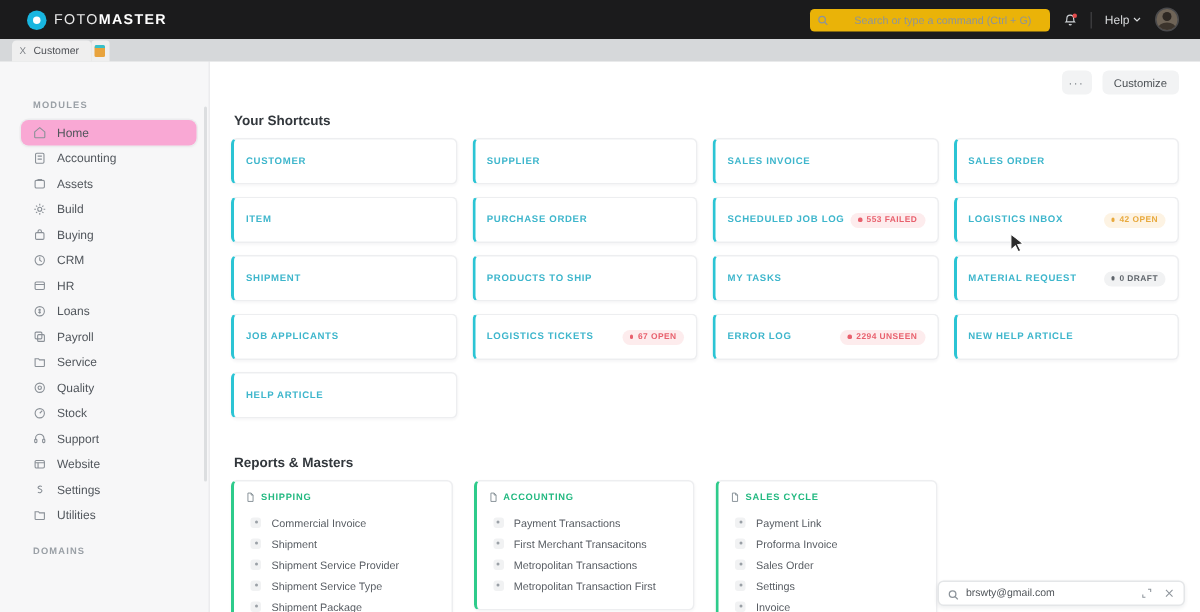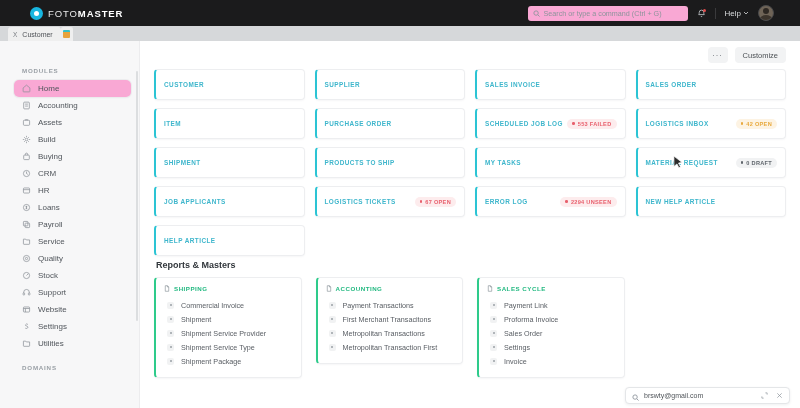--- a/index.html
+++ b/index.html
@@ -10,40 +10,40 @@
     background: #f4f5f6;
     overflow: hidden;
   }
   body { position: relative; }
 
   
   .navbar {
     height: 26px;
     background: #1b1b1c;
     display: flex; align-items: center;
-    padding: 0 20px;
+    padding: 0 8px;
     position: relative;
     z-index: 40;
   }
   .brand { display: flex; align-items: center; gap: 5px; padding-left: 10px; }
   .brand-mark {
     width: 13px; height: 13px; border-radius: 50%;
     background: #18b6e0;
     display: flex; align-items: center; justify-content: center;
   }
   .brand-mark i { width: 5px; height: 5px; border-radius: 50%; background: #ffffff; display:block; }
   .brand-text { color: #ffffff; font-size: 9.5px; letter-spacing: .9px; }
   .brand-text b { font-weight: 700; }
   .brand-text span { font-weight: 400; color: #e8e8e8; }
 
   .nav-right { margin-left: auto; display: flex; align-items: center; gap: 9px; padding-right: 6px; }
   .nav-search {
     width: 160px; height: 15px;
-    background: #f9a8d4; border-radius: 3px;
-    display: flex; align-items: center; gap: 4px;
+    background: #eab308; border-radius: 3px;
+    display: flex; align-items: center; gap: 18px;
     padding: 0 5px;
   }
   .nav-search .sicon { color: #8d949b; flex: 0 0 auto; display:flex; }
   .nav-search input {
     border: 0; outline: 0; background: transparent;
     font-family: inherit; font-size: 7.2px; color: #4a5056; width: 100%;
   }
   .nav-search input::placeholder { color: #8d949b; }
   .bell { position: relative; color: #cfd3d6; display: flex; }
   .bell .dot { position: absolute; top: 0px; right: 0px; width: 3px; height: 3px; border-radius: 50%; background: #e24c4c; }
@@ -411,20 +411,21 @@
     <div class="page-head">
 
       <div class="head-actions">
         <div class="btn dots">···</div>
         <div class="btn">Customize</div>
       </div>
     </div>
 
     <div class="content">
 
+      <div class="section-title">Your Shortcuts</div>
       <div class="grid" id="shortcuts-grid">
           <div class="card-sc">
             <span class="lbl">CUSTOMER</span>
           </div>
           <div class="card-sc">
             <span class="lbl">SUPPLIER</span>
           </div>
           <div class="card-sc">
             <span class="lbl">SALES INVOICE</span>
           </div>
@@ -485,21 +486,21 @@
             </span>
           </div>
           <div class="card-sc">
             <span class="lbl">NEW HELP ARTICLE</span>
           </div>
           <div class="card-sc">
             <span class="lbl">HELP ARTICLE</span>
           </div>
         </div>
 
-      <div class="section-title" style="margin-top:4px;">Reports &amp; Masters</div>
+      <div class="section-title" style="margin-top:24px;">Reports &amp; Masters</div>
       <div class="grid-rep" id="reports-grid">
           <div class="card-rep">
             <div class="rep-head">
               <span class="doc">
                 <svg width="6" height="7" viewBox="0 0 14 16" fill="none" stroke="currentColor" stroke-width="1.4">
                   <path d="M3 1.5h5l3 3v10H3z"></path>
                   <path d="M8 1.5v3h3"></path>
                 </svg>
               </span>
               <span>SHIPPING</span>

